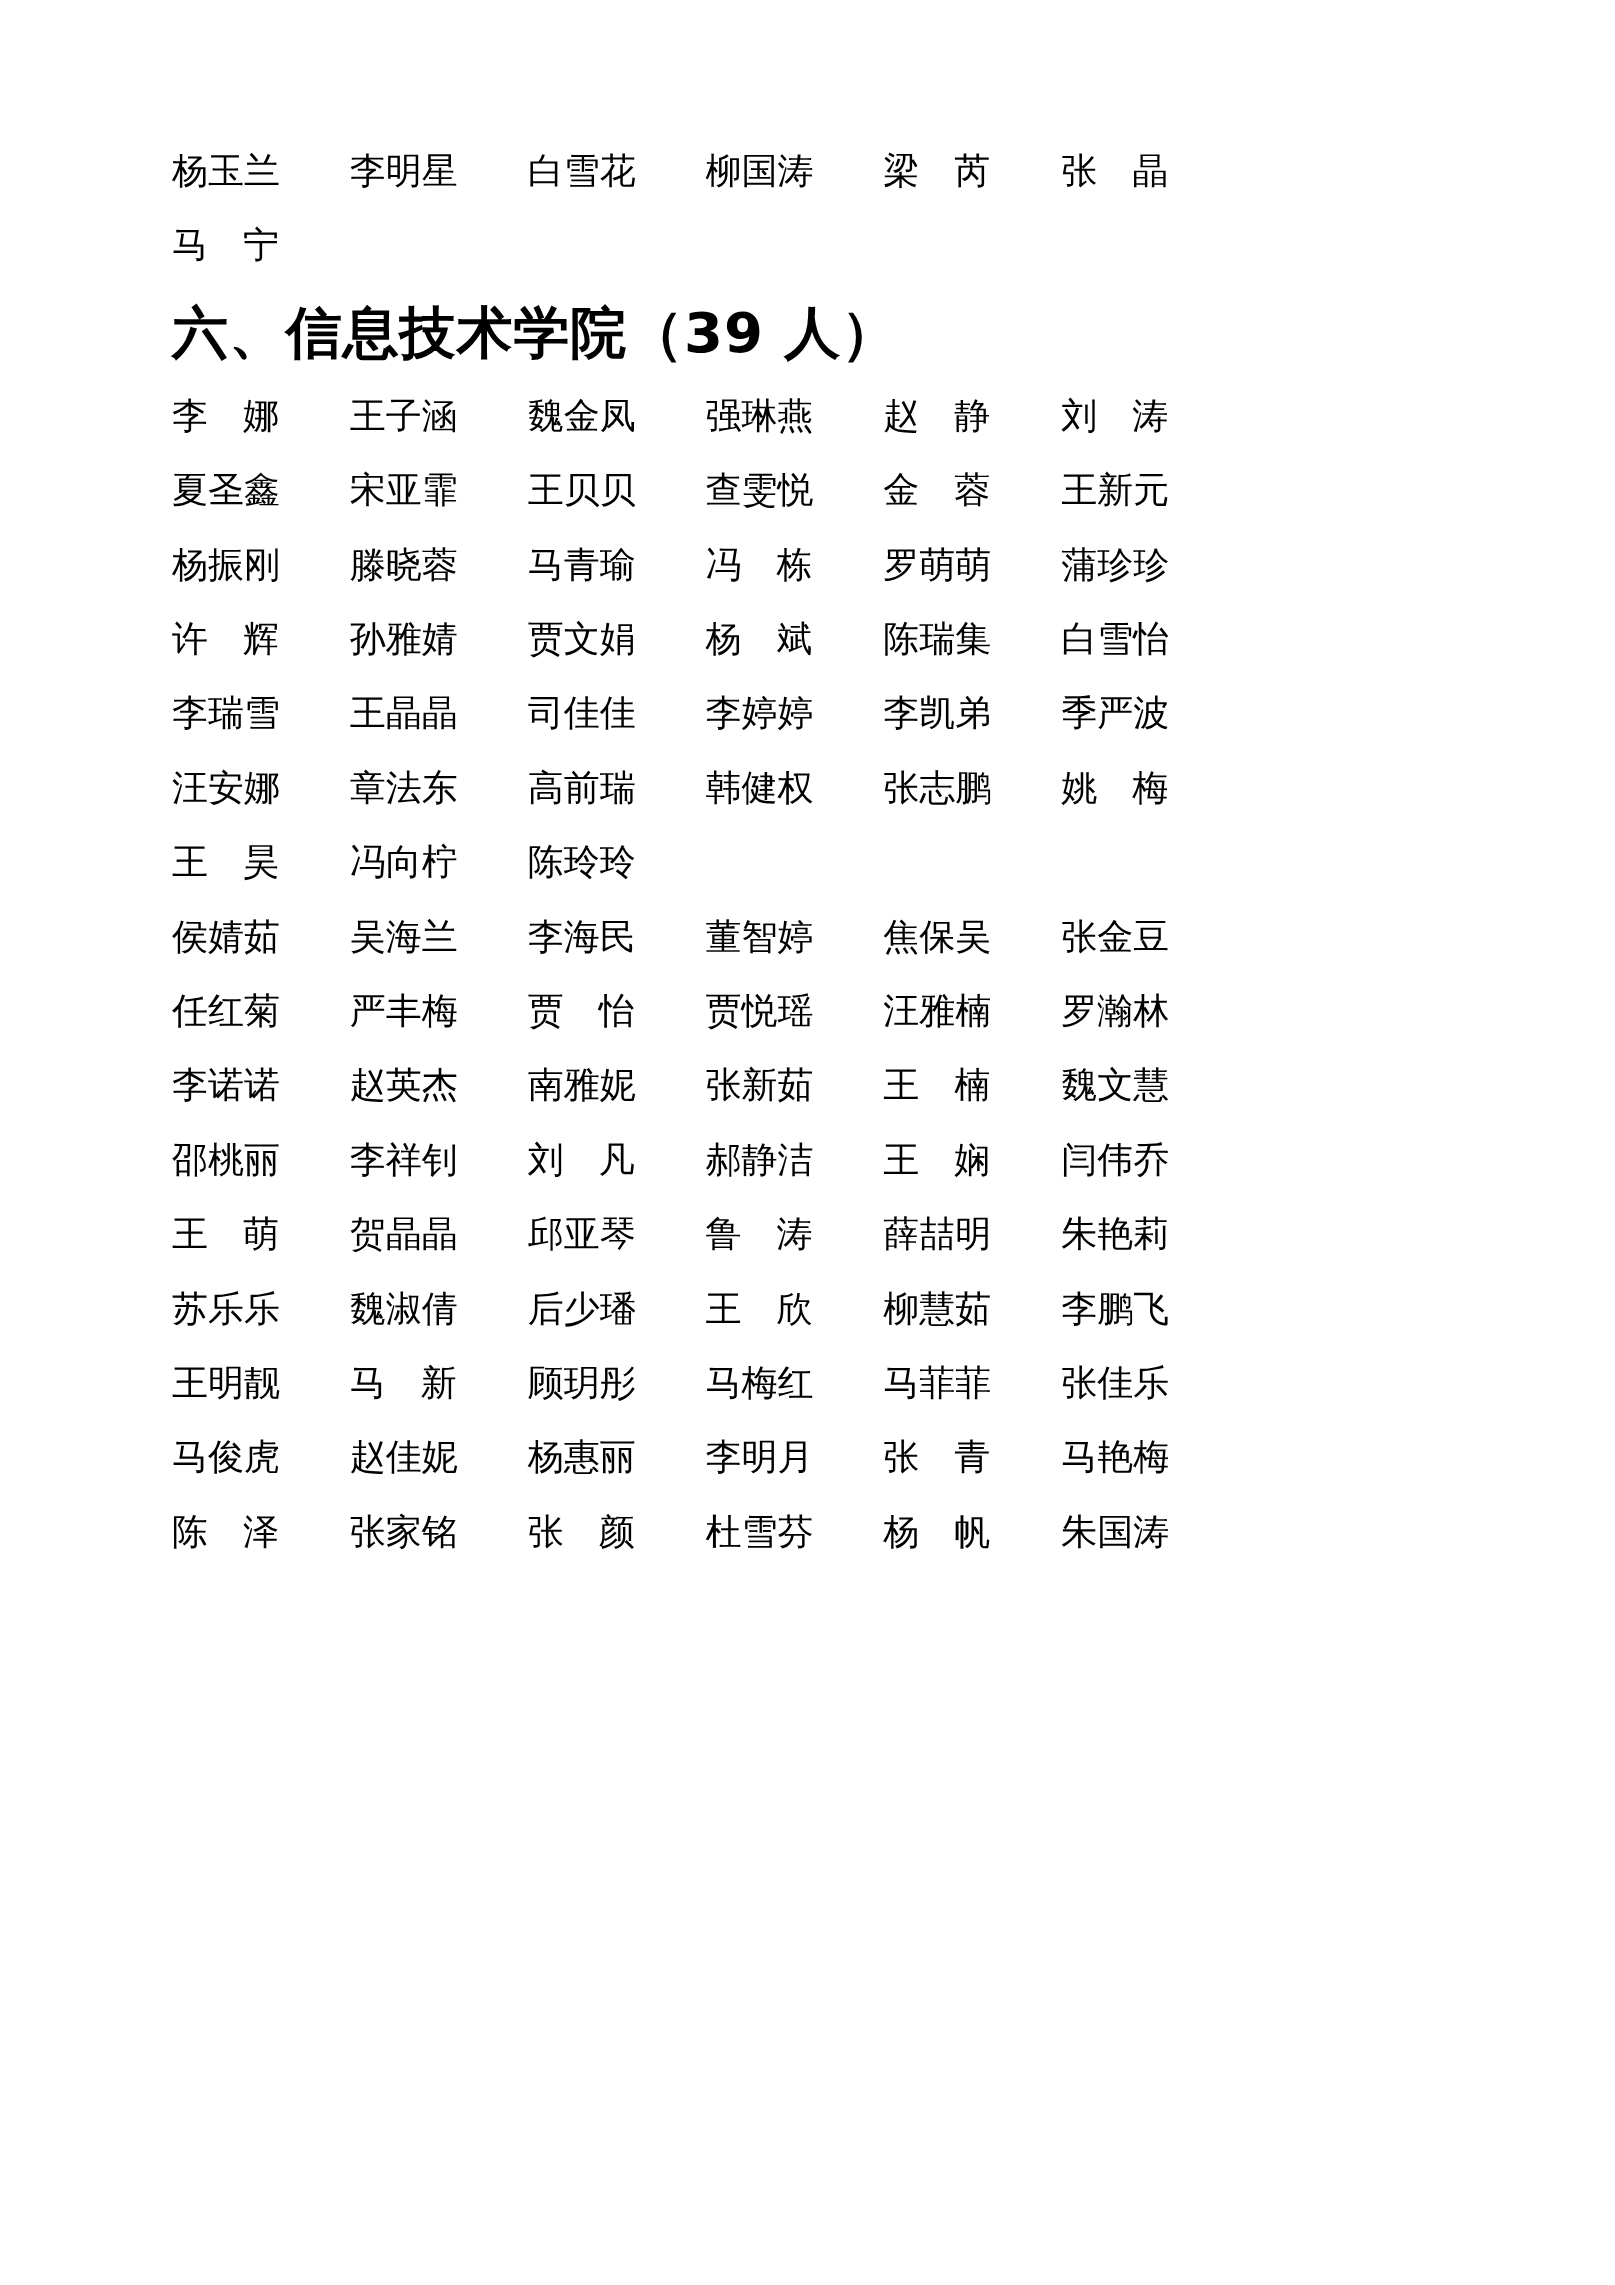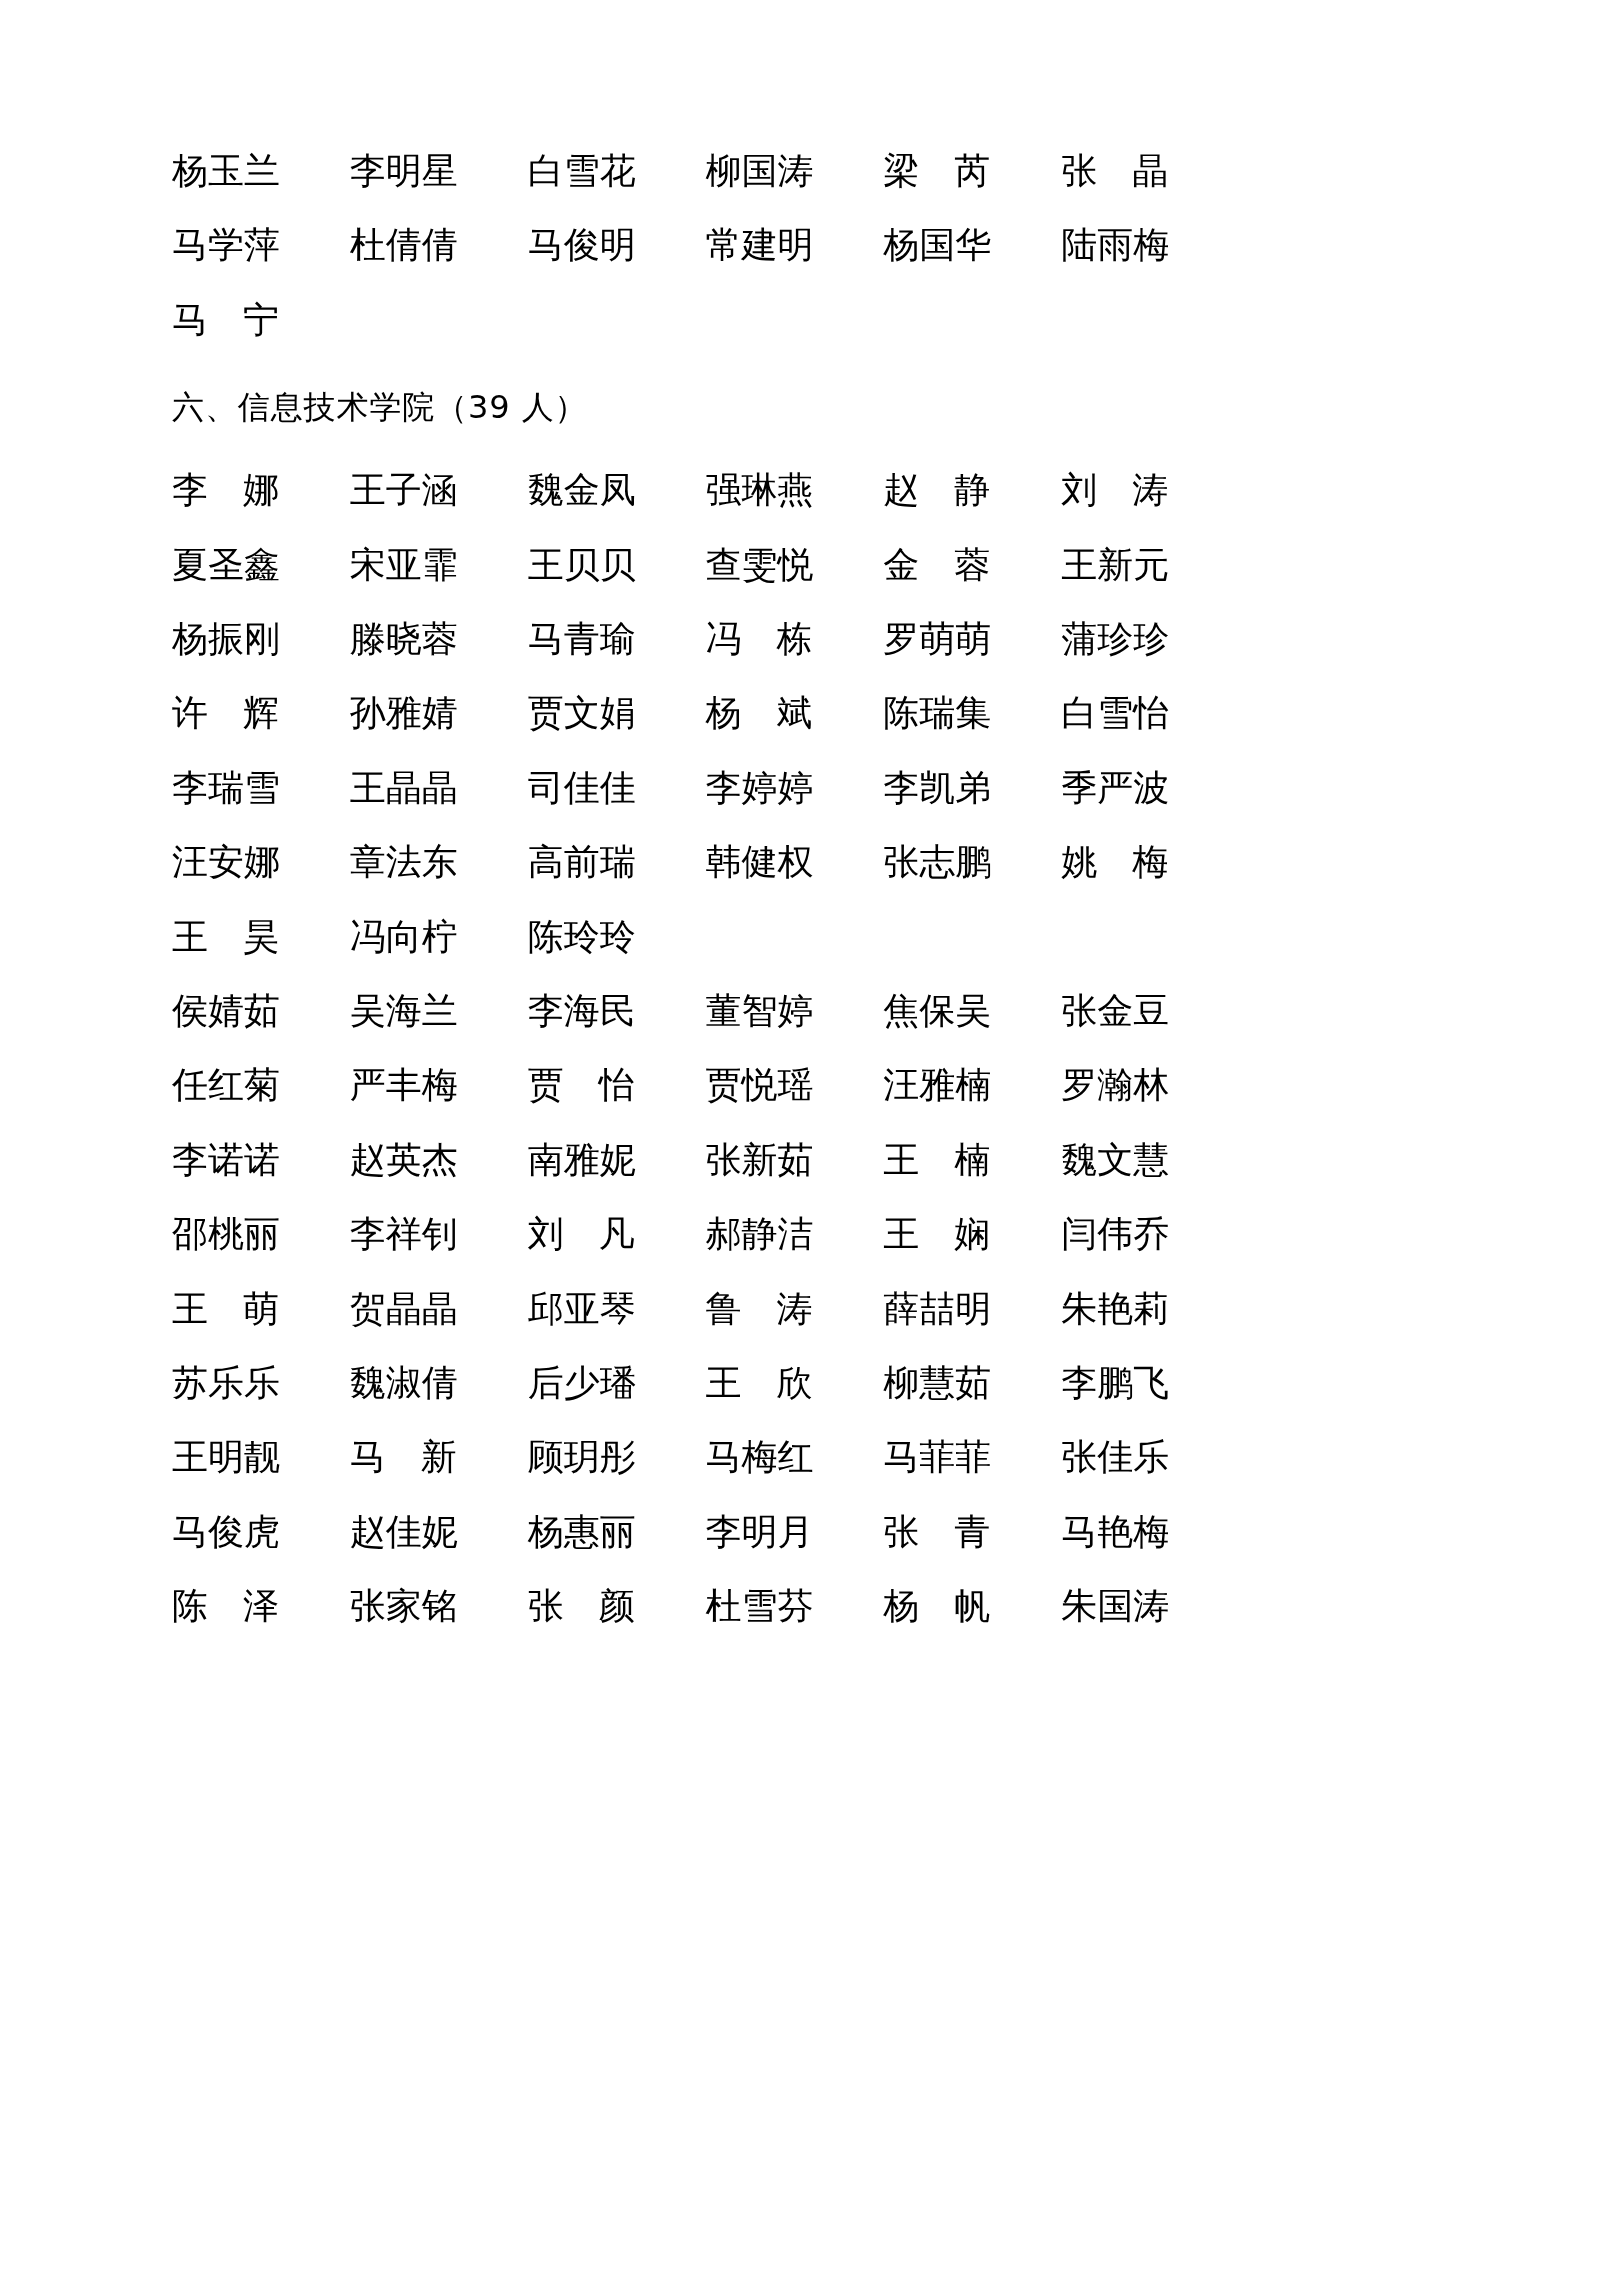--- a/index.html
+++ b/index.html
@@ -44,22 +44,22 @@
   .name-cell.two .nm {
     width: 107px;
     display: inline-flex;
     justify-content: space-between;
   }
   .name-cell.three .nm,
   .name-cell.four .nm {
     display: inline-block;
   }
   .section-heading {
-    font-size: 32px;
-    font-weight: normal;
+    font-size: 56px;
+    font-weight: bold;
     line-height: 78px;
     margin: 14.5px 0 9px 0;
     letter-spacing: 0.9px;
     font-family: "DejaVu Sans", "Liberation Sans", sans-serif;
   }
   .section-block {
     margin-bottom: 3.6px;
   }
 </style>
 </head>
@@ -88,40 +88,20 @@
             </span>
           </div>
           <div class="name-cell two">
             <span class="nm">
               <span>张</span>
               <span>晶</span>
             </span>
           </div>
         </div>
         <div class="name-row">
-          <div class="name-cell three">
-            <span class="nm">马学萍</span>
-          </div>
-          <div class="name-cell three">
-            <span class="nm">杜倩倩</span>
-          </div>
-          <div class="name-cell three">
-            <span class="nm">马俊明</span>
-          </div>
-          <div class="name-cell three">
-            <span class="nm">常建明</span>
-          </div>
-          <div class="name-cell three">
-            <span class="nm">杨国华</span>
-          </div>
-          <div class="name-cell three">
-            <span class="nm">陆雨梅</span>
-          </div>
-        </div>
-        <div class="name-row">
           <div class="name-cell two">
             <span class="nm">
               <span>马</span>
               <span>宁</span>
             </span>
           </div>
         </div>
       </div>
       <div class="section-block">
         <div class="section-heading">六、信息技术学院（39 人）</div>

